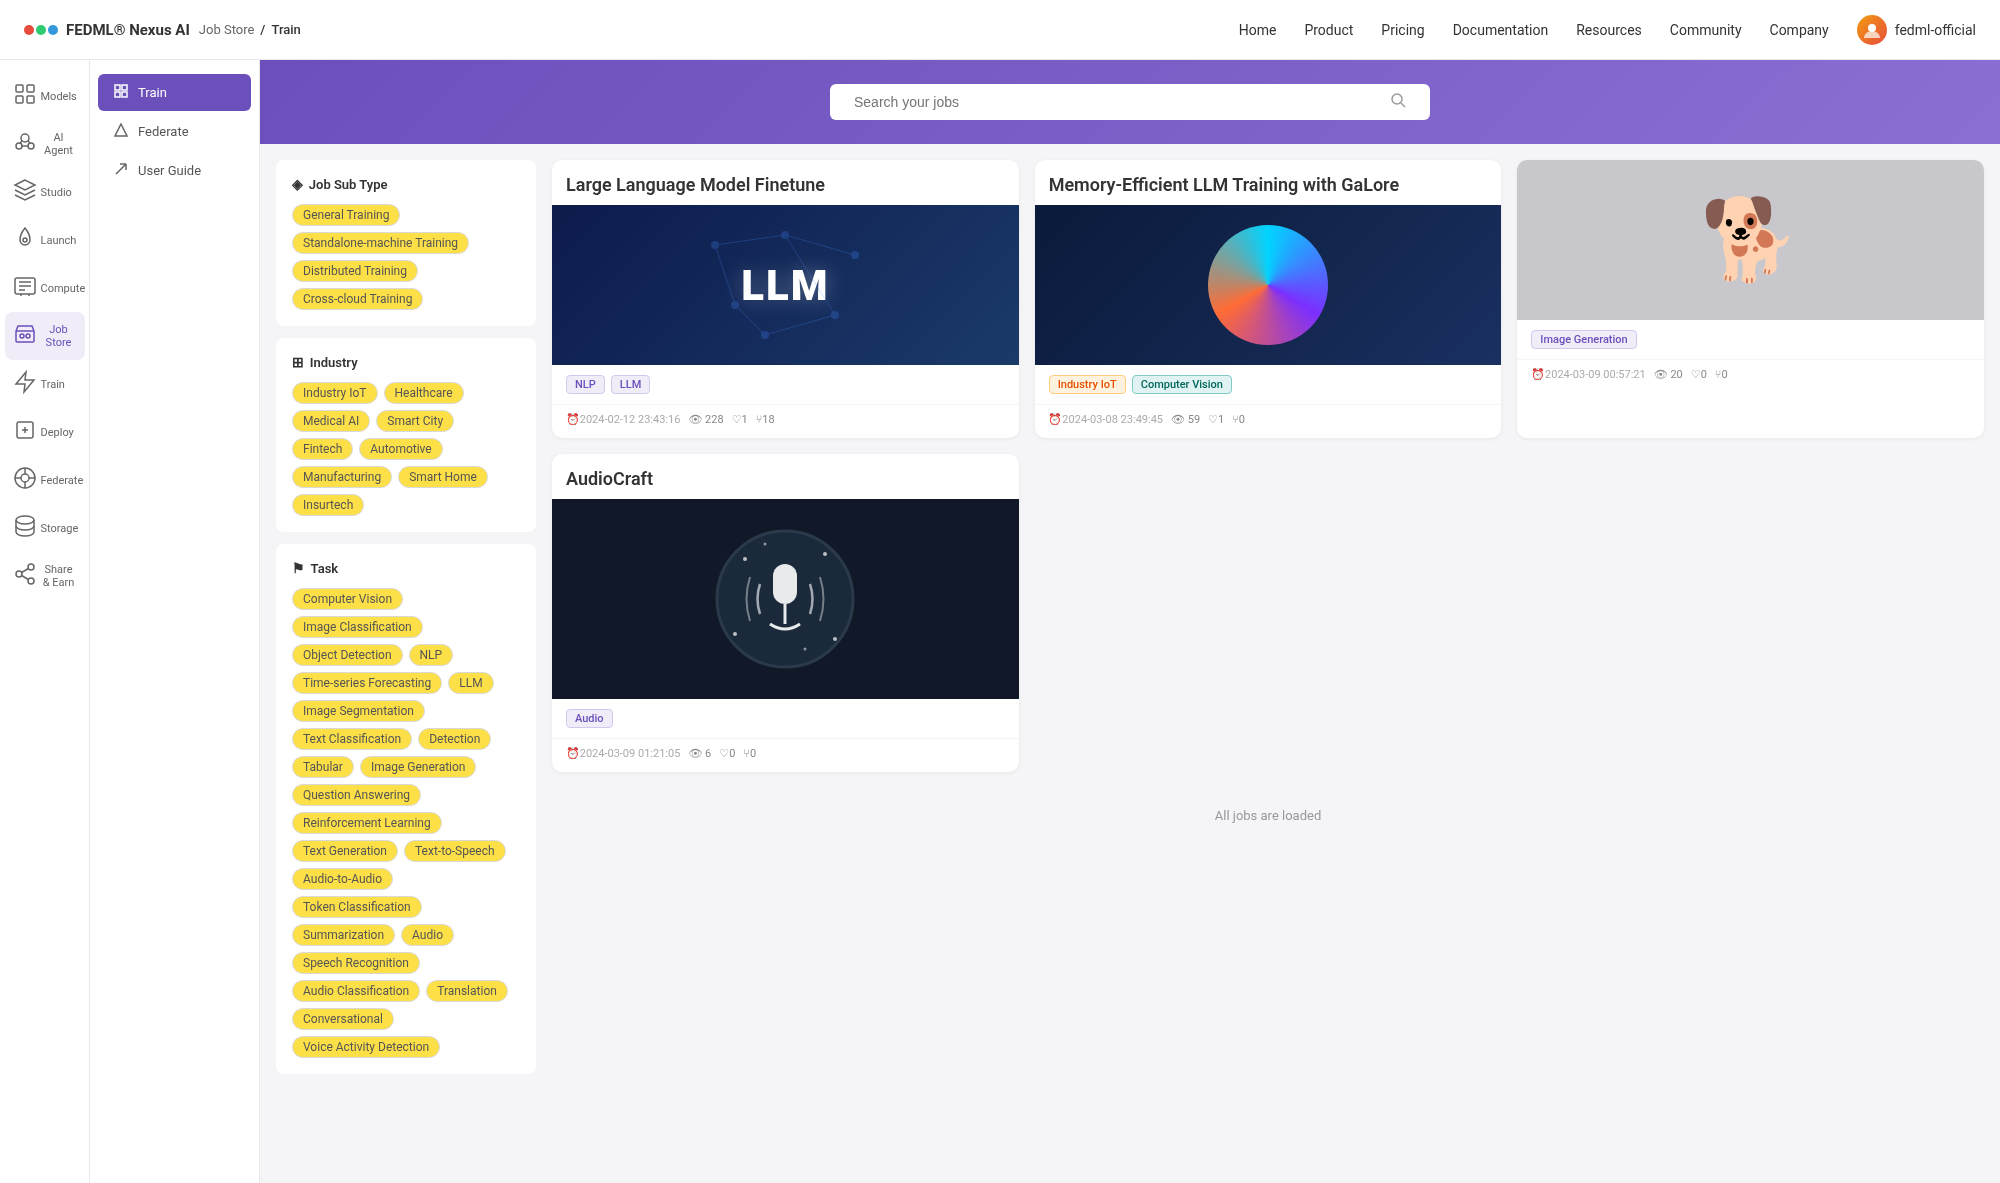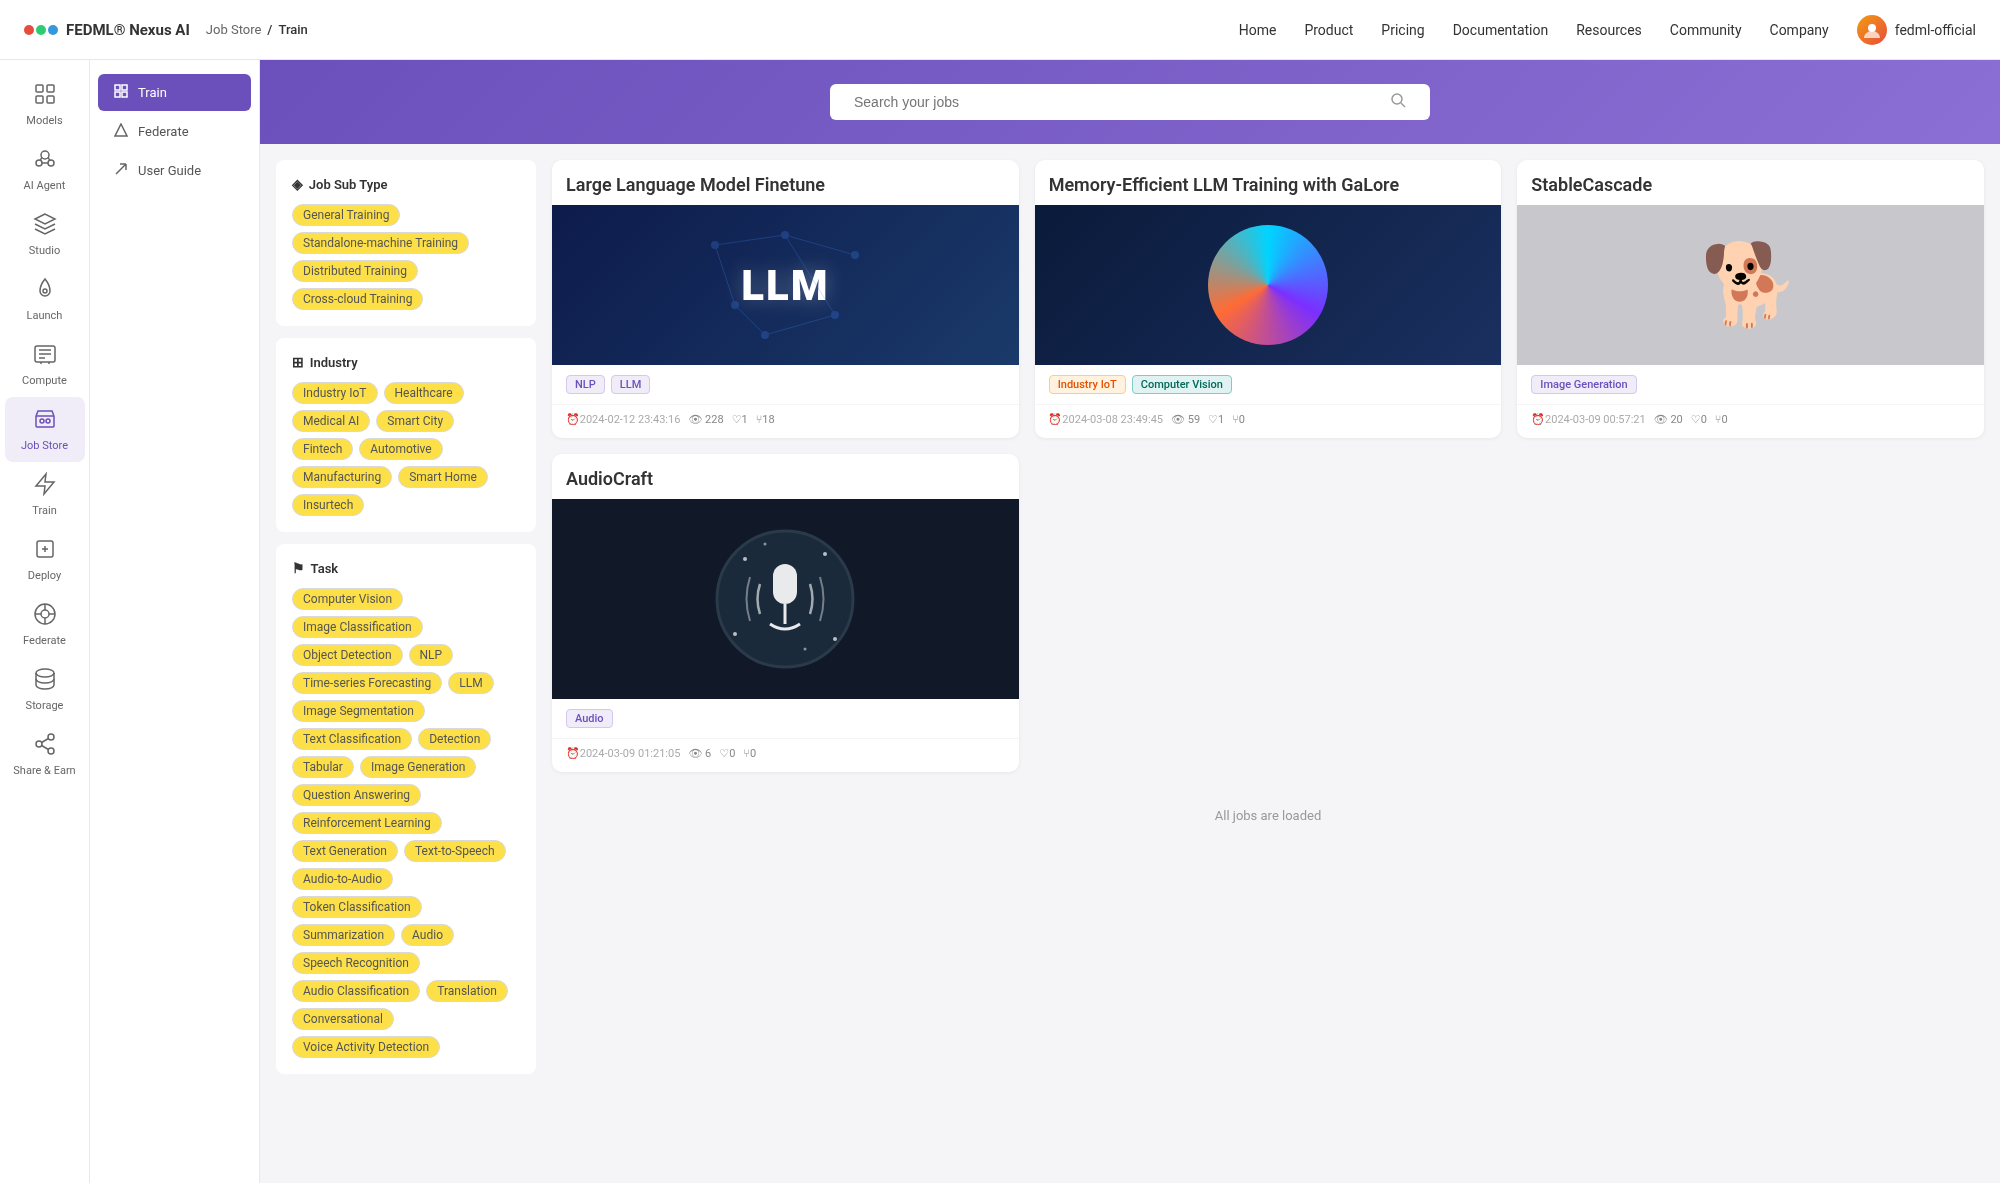--- a/index.html
+++ b/index.html
@@ -4,21 +4,21 @@
   <style>
     * { box-sizing: border-box; margin: 0; padding: 0; }
     body { font-family: -apple-system, BlinkMacSystemFont, 'Segoe UI', Roboto, sans-serif; background: #f5f5f7; color: #333; font-size: 14px; }
 
     
     .top-nav {
       display: flex; align-items: center; justify-content: space-between;
       background: #fff; border-bottom: 1px solid #e8e8e8;
       padding: 0 24px; height: 60px; position: sticky; top: 0; z-index: 100;
     }
-    .top-nav-left { display: flex; align-items: center; gap: 16px; }
+    .top-nav-left { display: flex; align-items: center; gap: 9px; }
     .logo { display: flex; align-items: center; gap: 8px; font-weight: 700; font-size: 15px; }
     .logo-dots { display: flex; gap: 2px; }
     .dot { width: 10px; height: 10px; border-radius: 50%; }
     .dot-red { background: #e74c3c; }
     .dot-green { background: #2ecc71; }
     .dot-blue { background: #3498db; }
     .breadcrumb { display: flex; align-items: center; gap: 6px; color: #666; font-size: 13px; }
     .breadcrumb a { color: #666; text-decoration: none; }
     .breadcrumb span { color: #333; font-weight: 500; }
     .nav-links { display: flex; align-items: center; gap: 28px; }
@@ -28,21 +28,21 @@
 
     
     .app-layout { display: flex; height: calc(100vh - 60px); overflow: hidden; }
 
     
     .left-sidebar {
       width: 90px; background: #fff; border-right: 1px solid #e8e8e8;
       display: flex; flex-direction: column; align-items: center; padding: 12px 0; overflow-y: auto;
     }
     .sidebar-item {
-      display: flex; flex-direction: column; align-items: center; gap: 4px;
+      display: flex; flex-direction: row; align-items: center; gap: 4px;
       padding: 10px 8px; cursor: pointer; border-radius: 8px; width: 80px;
       text-align: center; color: #666; font-size: 11px; transition: background 0.2s;
     }
     .sidebar-item.active { background: #f0edf8; color: #6b4fbb; }
     .sidebar-icon { font-size: 22px; line-height: 1; }
 
     
     .sub-sidebar {
       width: 170px; background: #fff; border-right: 1px solid #e8e8e8;
       padding: 12px 0; overflow-y: auto;
@@ -463,21 +463,20 @@
             </div>
             <div class="job-card-meta">
               <span class="meta-date">⏰2024-03-08 23:49:45</span>
               <span class="meta-item">👁 59</span>
               <span class="meta-item">♡1</span>
               <span class="meta-item">⑂0</span>
             </div>
           </div>
 
           <div class="job-card">
-            <div class="job-card-title">StableCascade</div>
             <div class="stable-card-img">
               <span class="dog-emoji">🐕</span>
             </div>
             <div class="job-card-tags">
               <span class="job-tag tag-purple">Image Generation</span>
             </div>
             <div class="job-card-meta">
               <span class="meta-date">⏰2024-03-09 00:57:21</span>
               <span class="meta-item">👁 20</span>
               <span class="meta-item">♡0</span>

